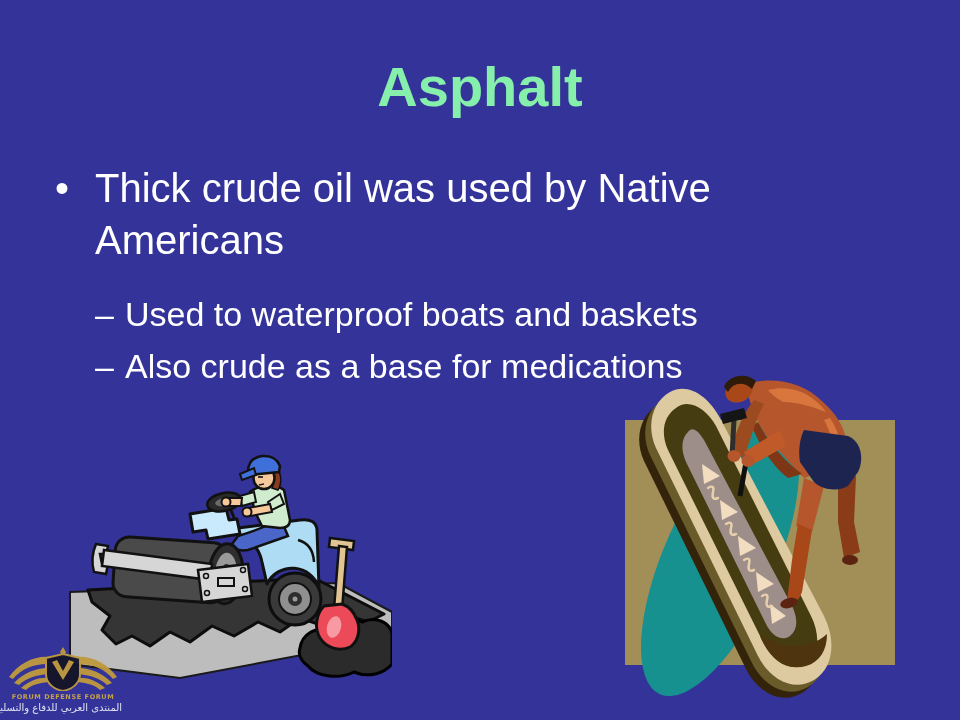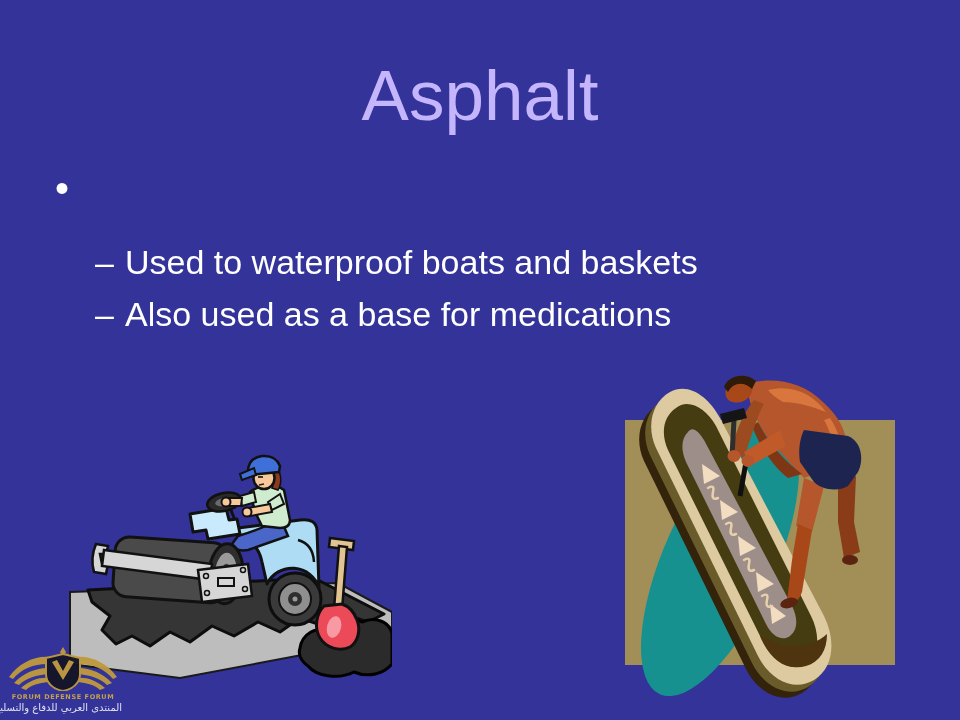--- a/index.html
+++ b/index.html
@@ -6,23 +6,23 @@
   .slide{
     position:relative;
     width:960px;height:720px;
     background:#333399;
     overflow:hidden;
     font-family:"Liberation Sans","DejaVu Sans",sans-serif;
   }
   .title{
     position:absolute;top:55px;left:0;width:100%;
     text-align:center;
-    color:#c4b5fd;
-    font-size:71px;line-height:1.15;
-    font-weight:400;
+    color:#86efac;
+    font-size:56px;line-height:1.15;
+    font-weight:700;
   }
   .bullets{position:absolute;top:162px;left:55px;width:860px;color:#ffffff;}
   .b-row{display:flex;align-items:flex-start;}
   .b-l1{font-size:40px;line-height:52px;}
   .b-l1 .marker{width:40px;flex:0 0 40px;}
   .b-l1 .txt{max-width:720px;}
   .b-gap{height:22px;}
   .b-l2{font-size:34px;line-height:52px;margin-left:40px;}
   .b-l2 .marker{width:30px;flex:0 0 30px;}
   .illus{position:absolute;}
@@ -44,29 +44,30 @@
 </head>
 <body>
 
 <div class="slide">
 
   <div class="title">Asphalt</div>
 
   <div class="bullets">
     <div class="b-row b-l1">
       <span class="marker">•</span>
+      <span class="txt">Thick crude oil was used by Native Americans</span>
     </div>
     <div class="b-gap"></div>
     <div class="b-row b-l2">
       <span class="marker">–</span>
       <span class="txt">Used to waterproof boats and baskets</span>
     </div>
     <div class="b-row b-l2">
       <span class="marker">–</span>
-      <span class="txt">Also used as a base for medications</span>
+      <span class="txt">Also crude as a base for medications</span>
     </div>
   </div>
 
   <div class="illus" style="left:62px;top:442px;width:330px;height:242px;">
     <svg width="330" height="242" viewBox="0 0 330 242">
 
       <polygon points="8,150 276,141 330,170 330,196 118,236 8,222" fill="#bdbdbd" stroke="#1a1a1a" stroke-width="2"></polygon>
 
       <path fill="#353535" stroke="#0d0d0d" stroke-width="3" stroke-linejoin="round" d="M 26,148 L 252,136 L 322,172 L 306,180 L 282,172 L 262,184 L 238,176 L 218,190 L 196,180
            L 172,194 L 150,184 L 128,200 L 108,190 L 88,204 L 70,194 L 54,202 L 40,188 L 48,174 L 30,160 Z"></path>

